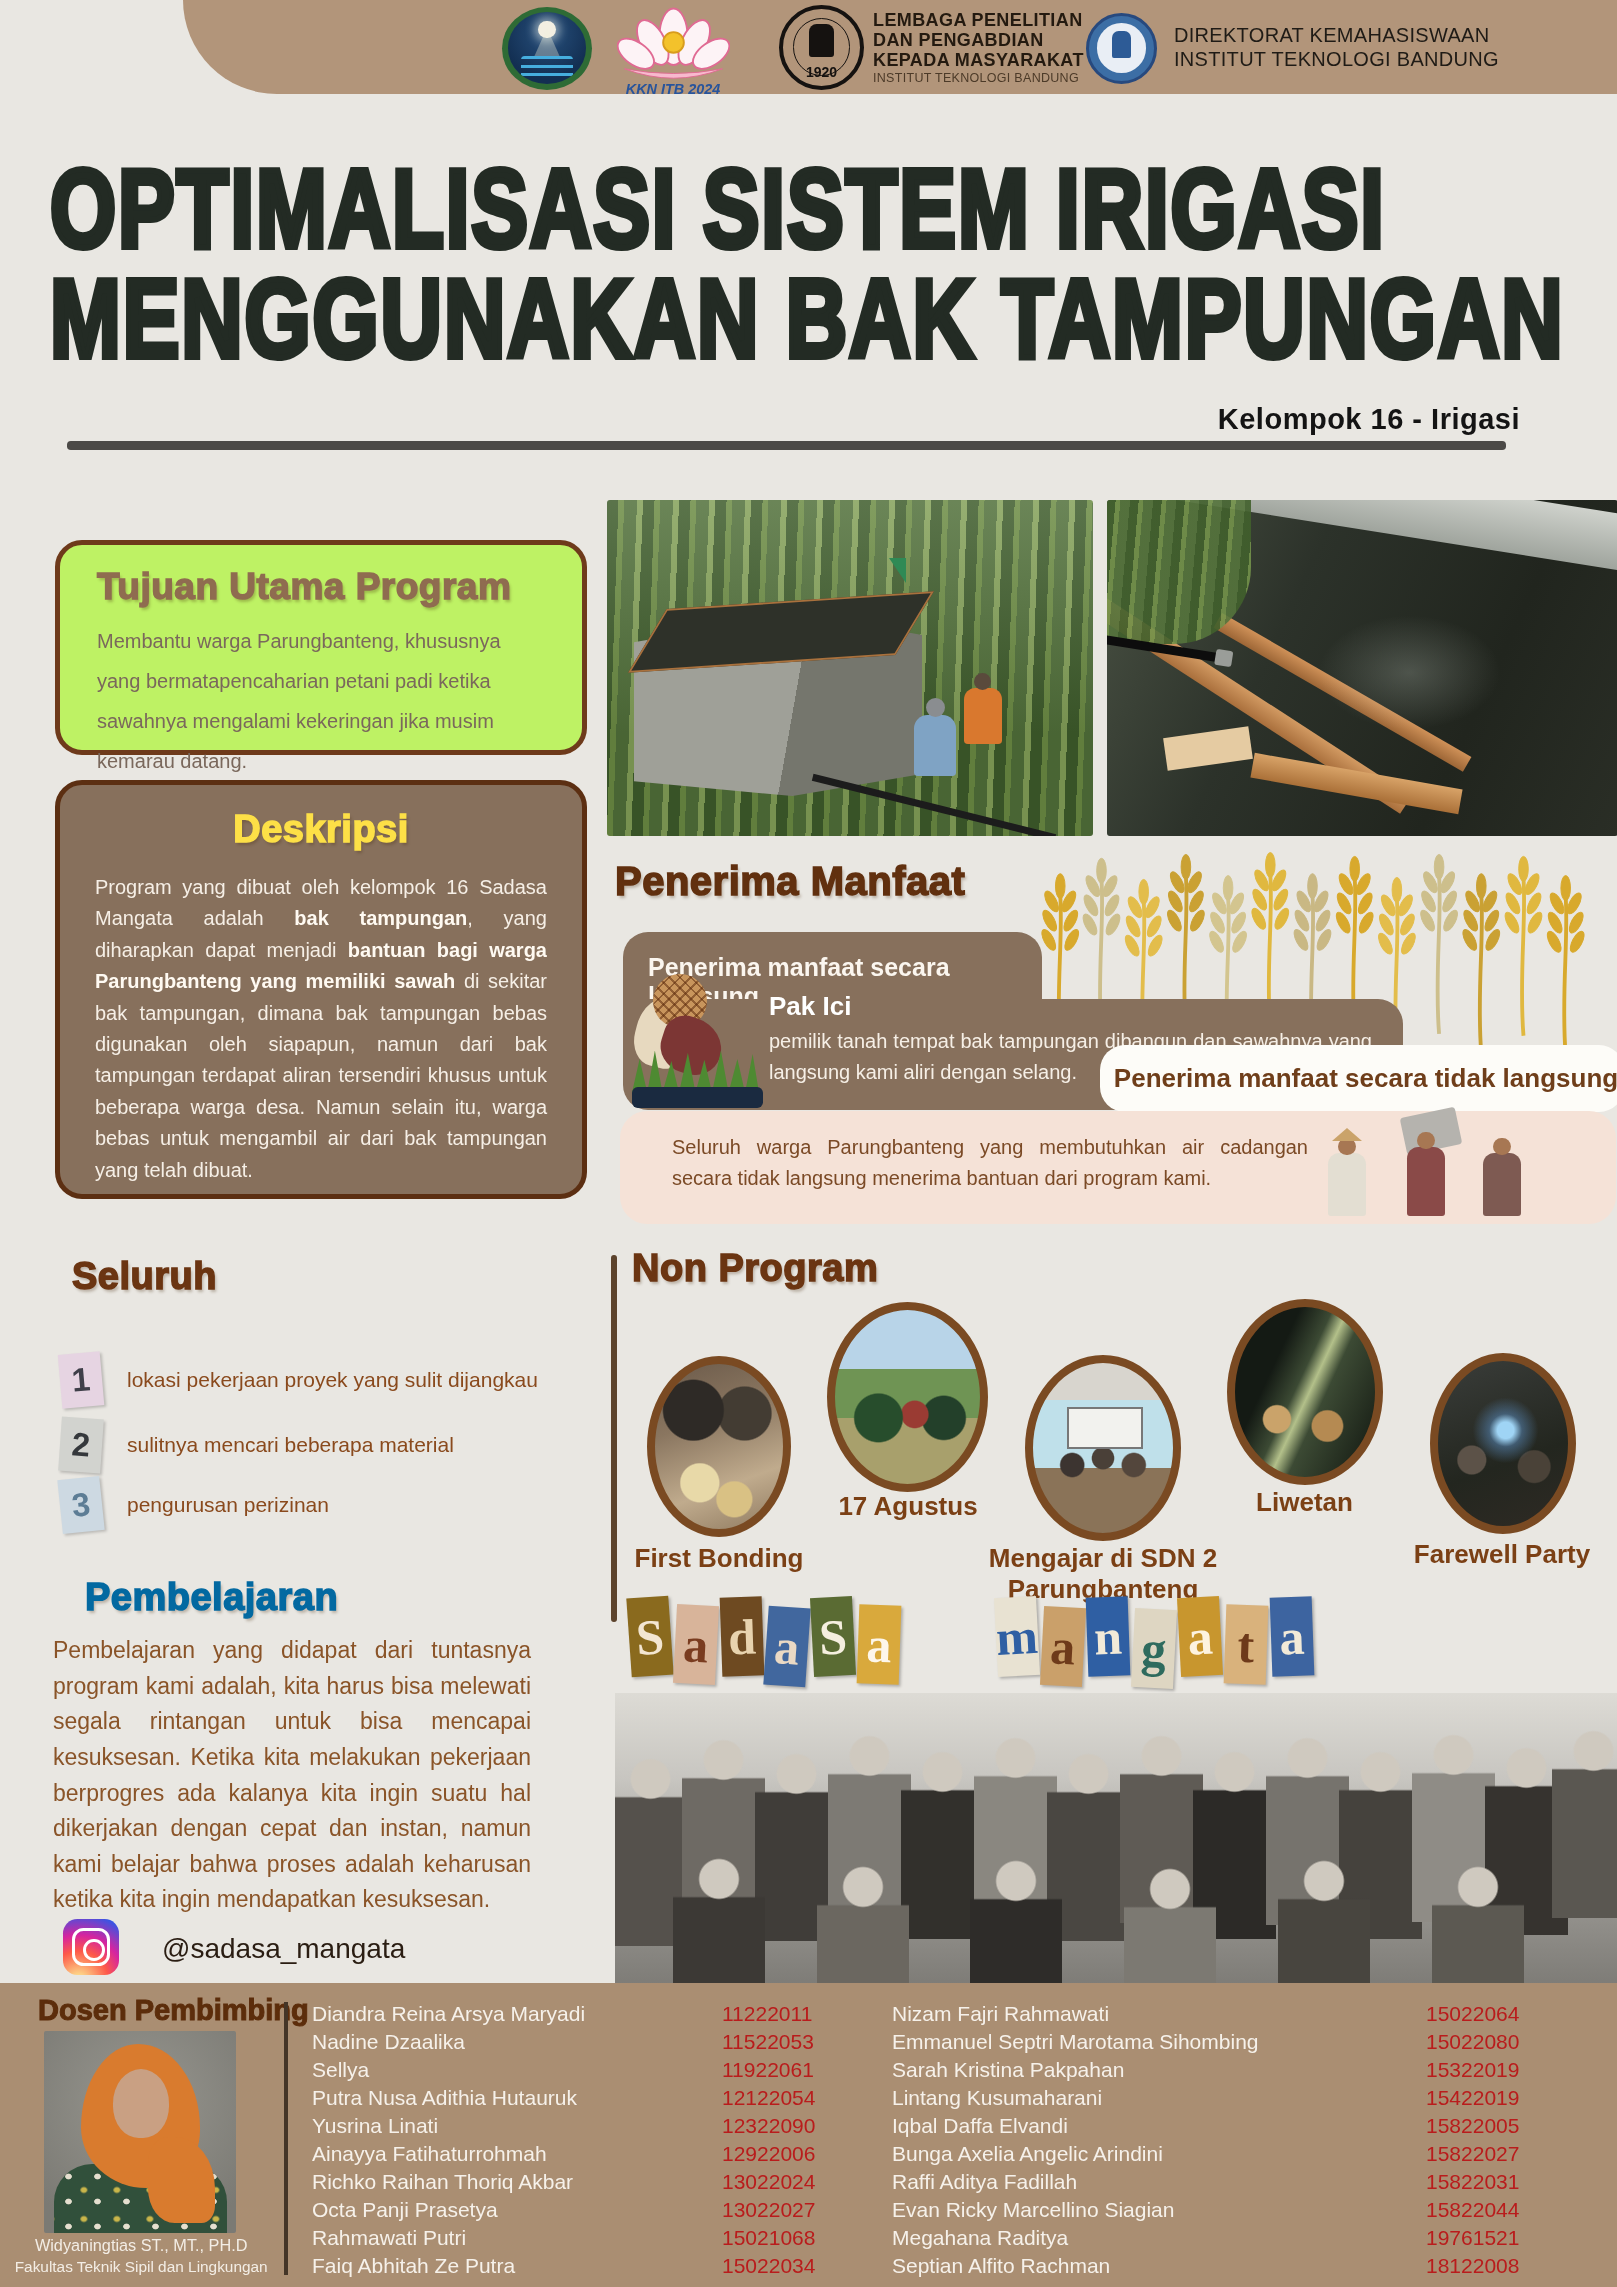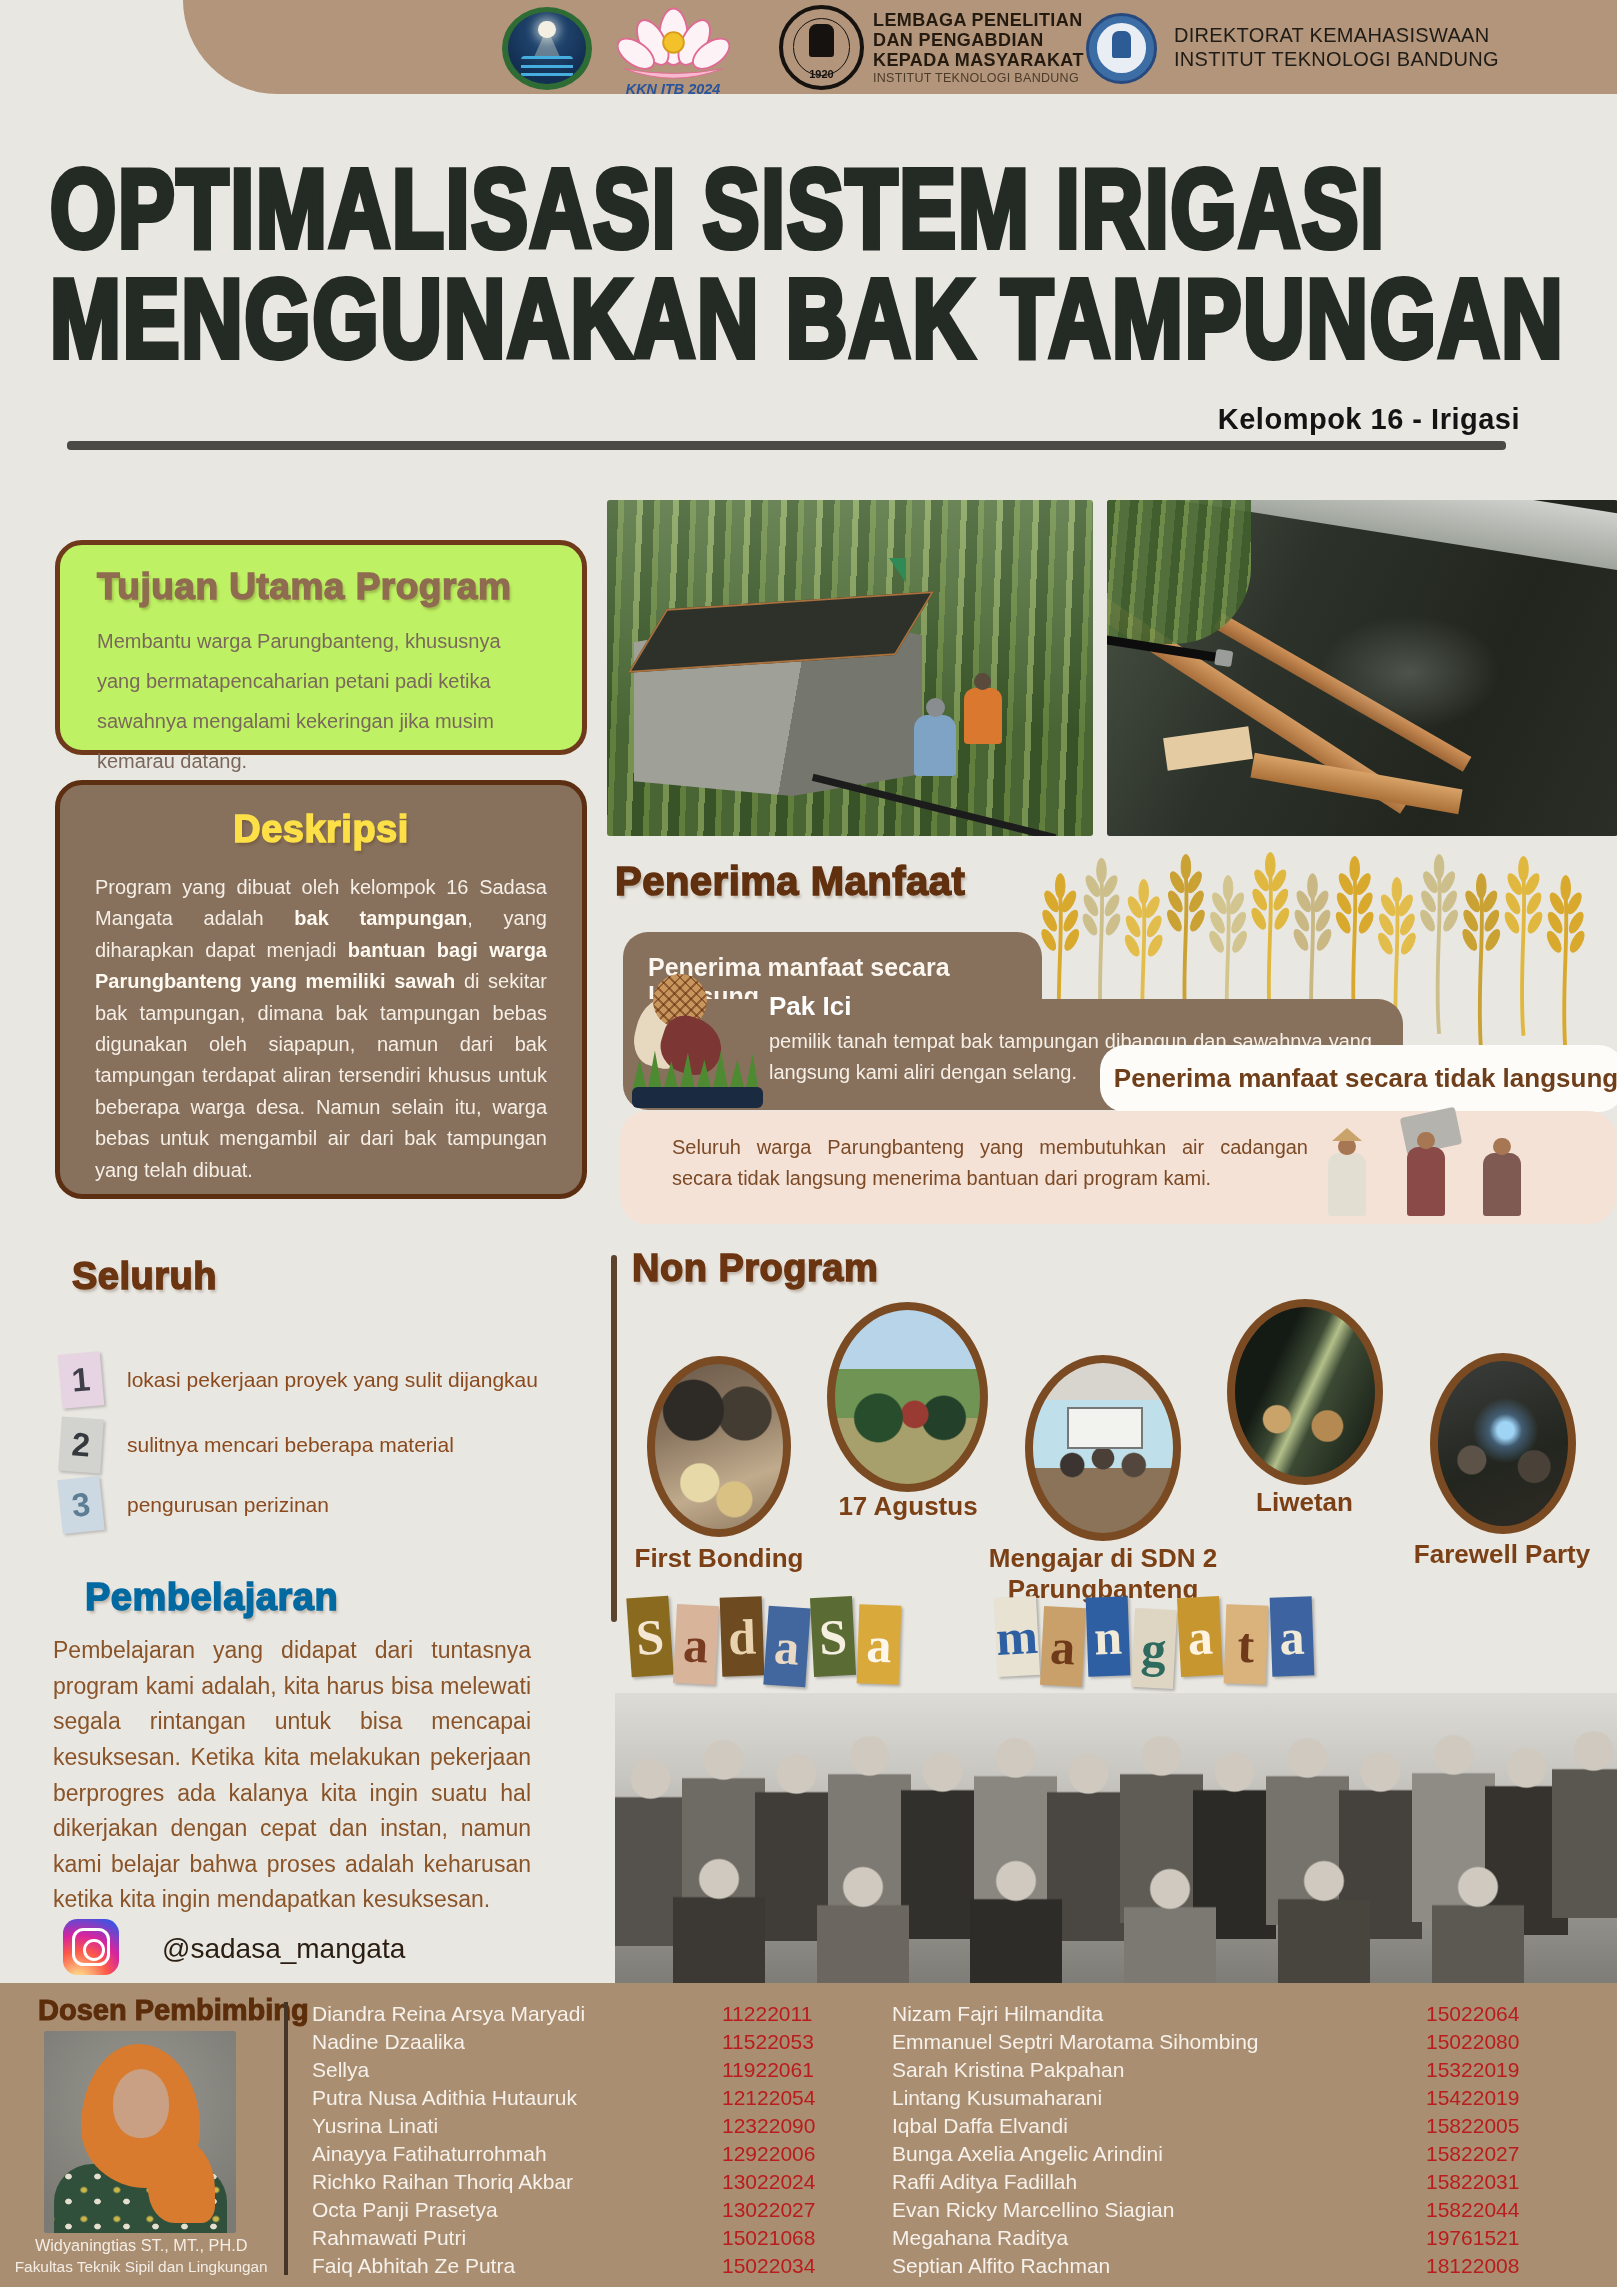--- a/index.html
+++ b/index.html
@@ -20,21 +20,21 @@
   .logo-moon .waves{position:absolute;left:13.4px;right:13.4px;top:44px;height:25px;
                     background:repeating-linear-gradient(180deg,#46aede 0 2.9px,transparent 2.9px 8.6px);border-radius:3.8px;}
   .logo-lotus{position:absolute;left:434px;top:0px;width:113px;height:83px;}
   .kkn-label{position:absolute;left:423px;top:81px;width:134px;text-align:center;
              font-size:14.4px;font-weight:bold;font-style:italic;color:#27549c;}
   .seal{position:absolute;border-radius:50%;box-sizing:border-box;}
   .seal-black{left:596px;top:4.8px;width:85px;height:85px;border:4.8px solid #151210;background:#b2957a;}
   .seal-black .core{position:absolute;inset:9.6px;border-radius:50%;border:1.9px solid #151210;}
   .seal-black .glyph{position:absolute;left:50%;top:15.4px;width:25px;height:33px;margin-left:-12.5px;
                      background:#151210;border-radius:7.7px 7.7px 2.9px 2.9px;}
-  .seal-black .yr{position:absolute;left:0;right:0;bottom:5.8px;text-align:center;font-size:11px;font-weight:bold;color:#151210;}
+  .seal-black .yr{position:absolute;left:0;right:0;bottom:5.8px;text-align:center;font-size:14px;font-weight:bold;color:#151210;}
   .seal-blue{left:903px;top:12.5px;width:71px;height:71px;border:3.8px solid #27497e;background:#3c6ea5;}
   .seal-blue .core{position:absolute;inset:7.7px;border-radius:50%;background:#e9eef5;}
   .seal-blue .glyph{position:absolute;left:50%;top:15.4px;width:19px;height:27px;margin-left:-9.6px;
                     background:#2d5b96;border-radius:6.7px 6.7px 1.9px 1.9px;}
   .lppm-text{position:absolute;left:690px;top:9.6px;color:#241a10;}
   .lppm-text .l{font-size:18px;font-weight:bold;line-height:20px;letter-spacing:0.4px;}
   .lppm-text .s{font-size:12.5px;color:#4c3a28;margin-top:1.9px;letter-spacing:0.3px;}
   .dirmawa-text{position:absolute;left:991px;top:23px;color:#1f1b16;}
   .dirmawa-text .l{font-size:20px;line-height:24px;letter-spacing:0.3px;}
 
@@ -486,21 +486,21 @@
     <div>11922061</div>
     <div>12122054</div>
     <div>12322090</div>
     <div>12922006</div>
     <div>13022024</div>
     <div>13022027</div>
     <div>15021068</div>
     <div>15022034</div>
   </div>
   <div class="col names names2">
-    <div>Nizam Fajri Hilmandita</div>
+    <div>Nizam Fajri Rahmawati</div>
     <div>Emmanuel Septri Marotama Sihombing</div>
     <div>Sarah Kristina Pakpahan</div>
     <div>Lintang Kusumaharani</div>
     <div>Iqbal Daffa Elvandi</div>
     <div>Bunga Axelia Angelic Arindini</div>
     <div>Raffi Aditya Fadillah</div>
     <div>Evan Ricky Marcellino Siagian</div>
     <div>Megahana Raditya</div>
     <div>Septian Alfito Rachman</div>
   </div>

